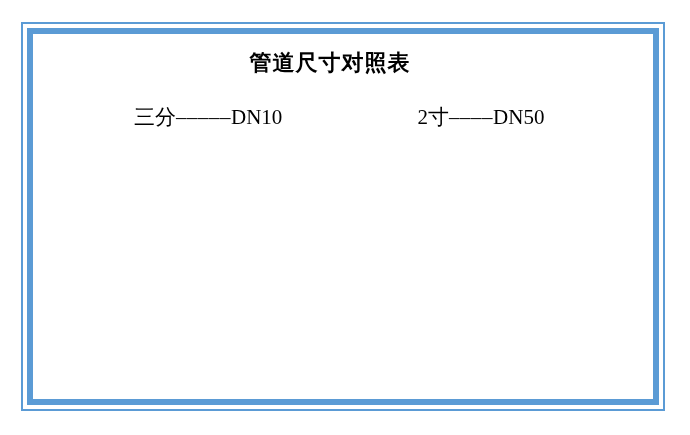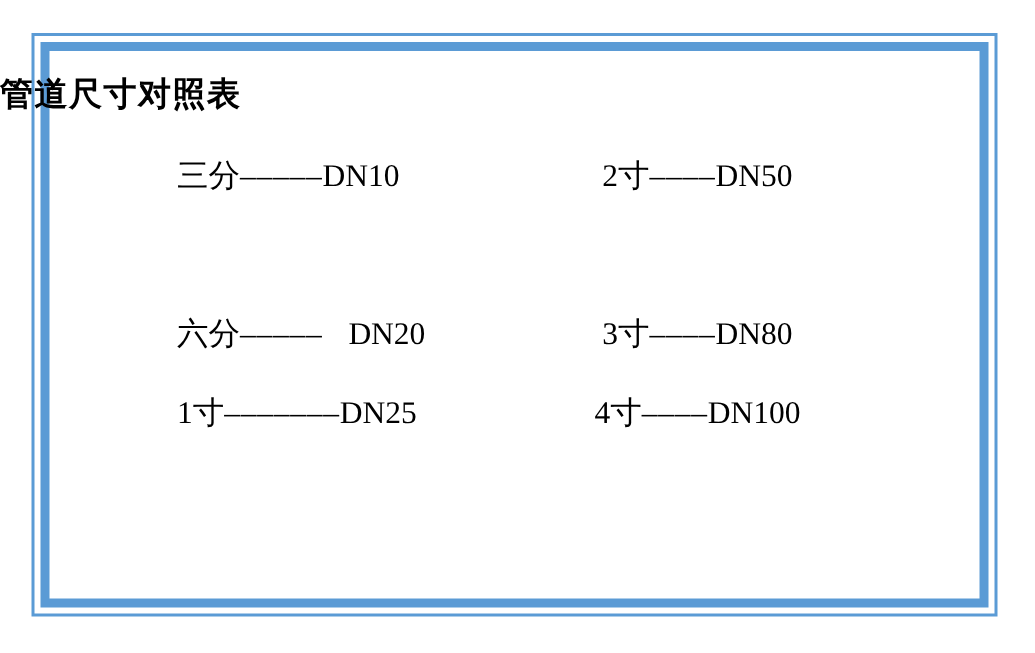--- a/index.html
+++ b/index.html
@@ -24,26 +24,27 @@
     width: 100%; height: 100%;
     border: 6px solid var(--border-blue);
     background: #fff;
   }
 
   
   .content { position: absolute; left: 0; top: 0; width: 690px; height: 435px; }
 
   .title {
     position: absolute; top: 48px; left: 0; width: 660px;
+    text-align: center;
     font-size: 22px; font-weight: bold;
     letter-spacing: 1px;
     white-space: pre;
   }
 
-  .row { position: absolute; left: 0; width: 558px; height: 26px; }
+  .row { position: absolute; left: 16px; width: 558px; height: 26px; }
   .row-1 { top: 104px; }
   .row-2 { top: 157px; }
   .row-3 { top: 209px; }
   .row-4 { top: 262px; }
   .row-5 { top: 314px; }
 
   .cell {
     position: absolute;
     font-size: 21px;
     line-height: 26px;
@@ -66,25 +67,17 @@
   <div class="content">
 
     <div class="title">管道尺寸对照表</div>
 
     <div class="row row-1">
       <div class="cell left"><span>三分</span><span class="dashes">–––––</span><span>DN10</span></div>
       <div class="cell right"><span>2寸</span><span class="dashes">––––</span><span>DN50</span></div>
     </div>
 
 
-    <div class="row row-3">
-      <div class="cell left"><span>六分</span><span class="dashes">–––––   </span><span>DN20</span></div>
-      <div class="cell right"><span>3寸</span><span class="dashes">––––</span><span>DN80</span></div>
-    </div>
 
-    <div class="row row-4">
-      <div class="cell left"><span>1寸</span><span class="dashes">–––––––</span><span>DN25</span></div>
-      <div class="cell right"><span>4寸</span><span class="dashes">––––</span><span>DN100</span></div>
-    </div>
 
 
   </div>
 </div>
 
 </body></html>

